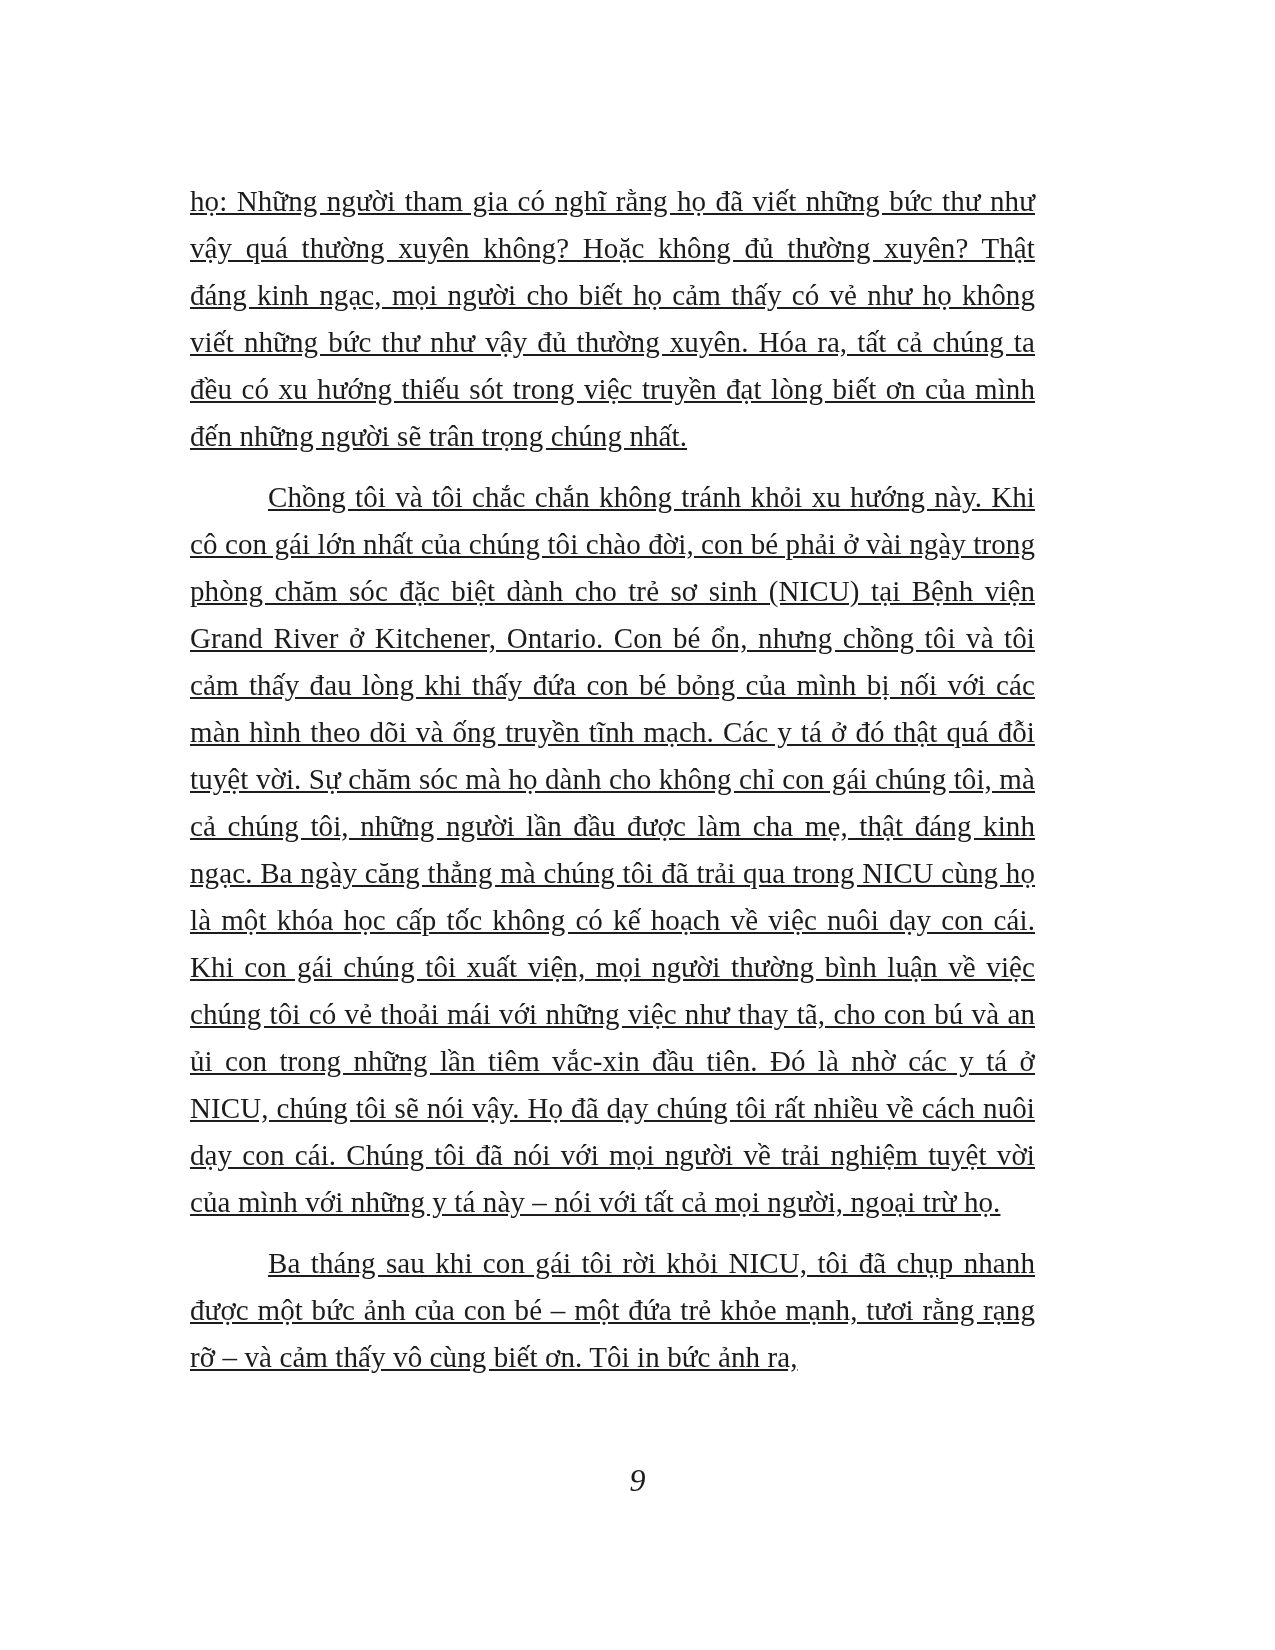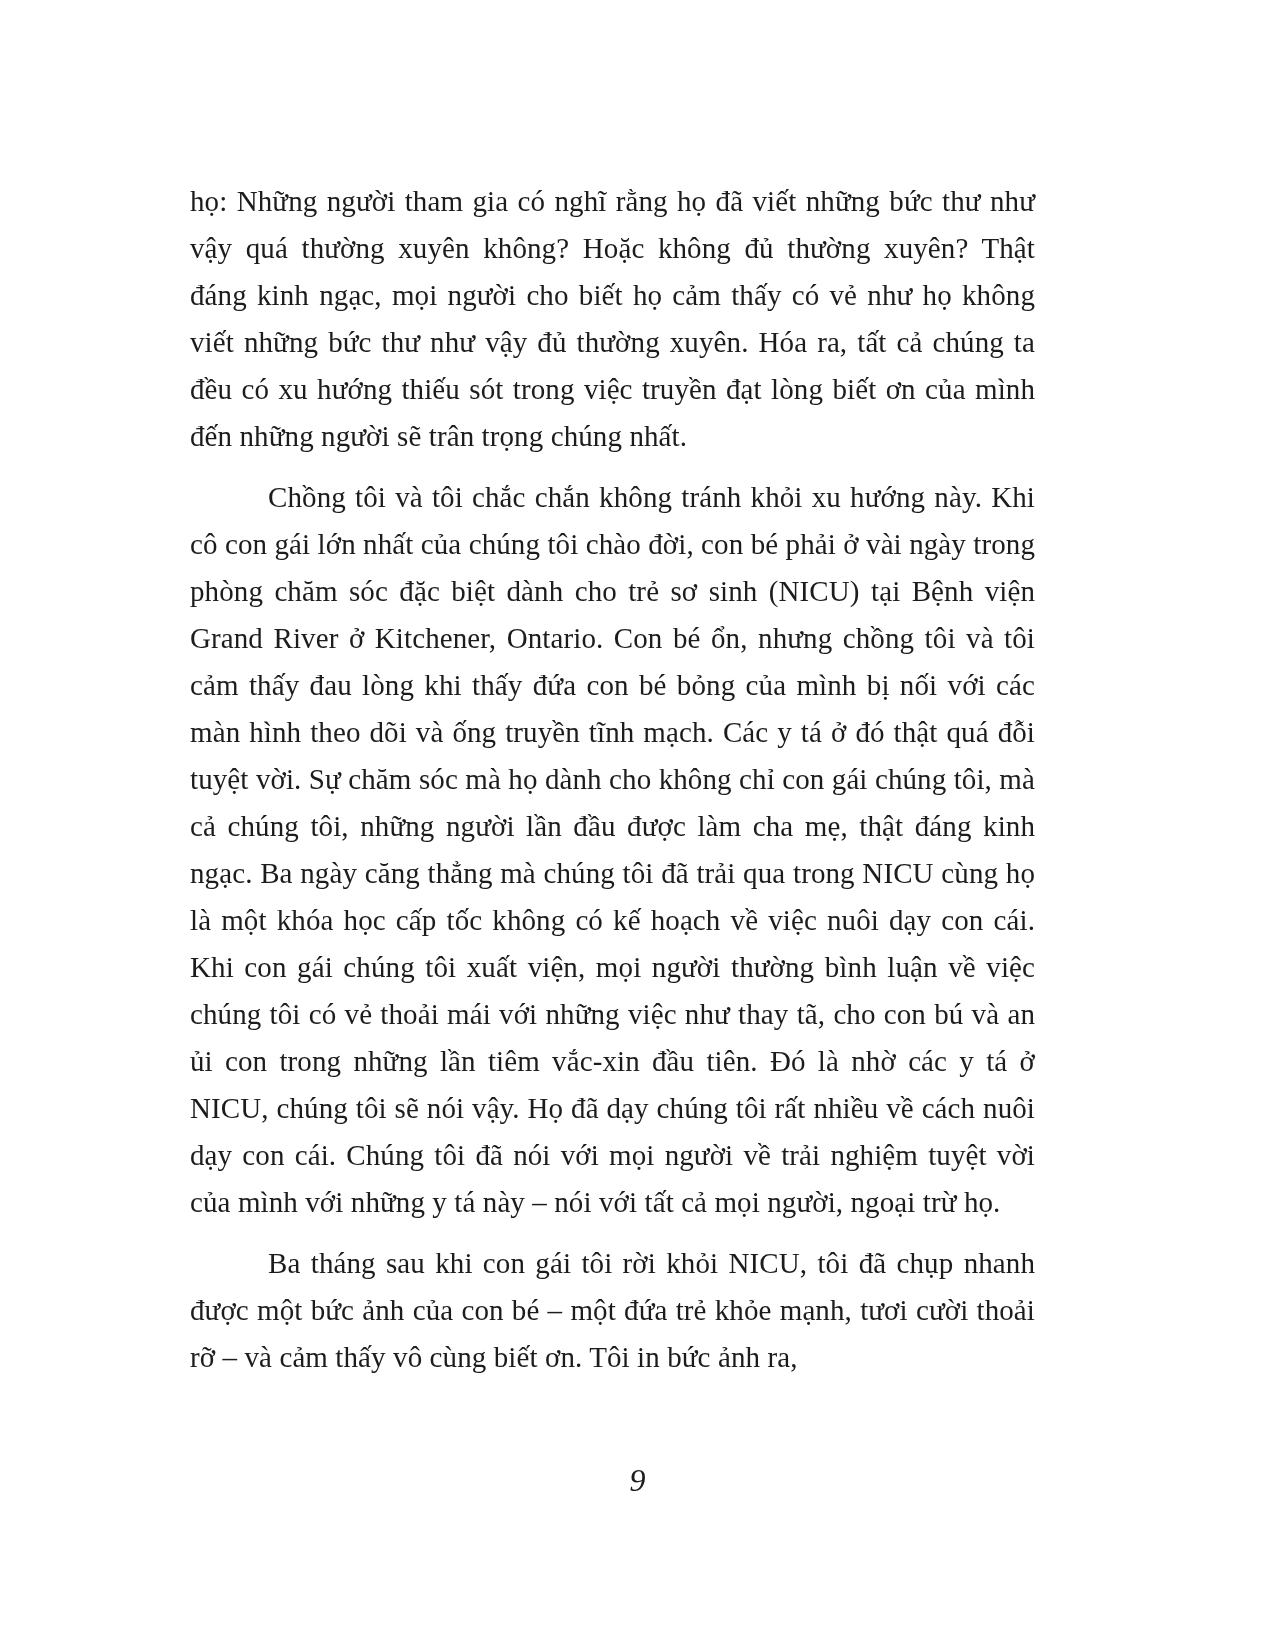--- a/index.html
+++ b/index.html
@@ -14,20 +14,21 @@
     background: #ffffff;
     font-family: "Liberation Serif", "DejaVu Serif", serif;
     color: #1c1c1c;
     overflow: hidden;
   }
   .text-block {
     position: absolute;
     top: 178px;
     left: 190px;
     width: 845px;
+    text-decoration: underline;
   }
   .para {
     margin: 0 0 14px 0;
     font-size: 29px;
     line-height: 47px;
     text-align: justify;
     text-justify: inter-word;
     letter-spacing: 0.1px;
   }
   .para.indented {
@@ -44,16 +45,16 @@
     color: #1c1c1c;
   }
 </style>
 </head>
 <body>
 
 <div class="page">
   <div class="text-block">
     <p class="para">họ: Những người tham gia có nghĩ rằng họ đã viết những bức thư như vậy quá thường xuyên không? Hoặc không đủ thường xuyên? Thật đáng kinh ngạc, mọi người cho biết họ cảm thấy có vẻ như họ không viết những bức thư như vậy đủ thường xuyên. Hóa ra, tất cả chúng ta đều có xu hướng thiếu sót trong việc truyền đạt lòng biết ơn của mình đến những người sẽ trân trọng chúng nhất.</p>
     <p class="para indented">Chồng tôi và tôi chắc chắn không tránh khỏi xu hướng này. Khi cô con gái lớn nhất của chúng tôi chào đời, con bé phải ở vài ngày trong phòng chăm sóc đặc biệt dành cho trẻ sơ sinh (NICU) tại Bệnh viện Grand River ở Kitchener, Ontario. Con bé ổn, nhưng chồng tôi và tôi cảm thấy đau lòng khi thấy đứa con bé bỏng của mình bị nối với các màn hình theo dõi và ống truyền tĩnh mạch. Các y tá ở đó thật quá đỗi tuyệt vời. Sự chăm sóc mà họ dành cho không chỉ con gái chúng tôi, mà cả chúng tôi, những người lần đầu được làm cha mẹ, thật đáng kinh ngạc. Ba ngày căng thẳng mà chúng tôi đã trải qua trong NICU cùng họ là một khóa học cấp tốc không có kế hoạch về việc nuôi dạy con cái. Khi con gái chúng tôi xuất viện, mọi người thường bình luận về việc chúng tôi có vẻ thoải mái với những việc như thay tã, cho con bú và an ủi con trong những lần tiêm vắc-xin đầu tiên. Đó là nhờ các y tá ở NICU, chúng tôi sẽ nói vậy. Họ đã dạy chúng tôi rất nhiều về cách nuôi dạy con cái. Chúng tôi đã nói với mọi người về trải nghiệm tuyệt vời của mình với những y tá này – nói với tất cả mọi người, ngoại trừ họ.</p>
-    <p class="para indented">Ba tháng sau khi con gái tôi rời khỏi NICU, tôi đã chụp nhanh được một bức ảnh của con bé – một đứa trẻ khỏe mạnh, tươi cười thoải rỡ – và cảm thấy vô cùng biết ơn. Tôi in bức ảnh ra,</p>
+    <p class="para indented">Ba tháng sau khi con gái tôi rời khỏi NICU, tôi đã chụp nhanh được một bức ảnh của con bé – một đứa trẻ khỏe mạnh, tươi rằng rạng rỡ – và cảm thấy vô cùng biết ơn. Tôi in bức ảnh ra,</p>
   </div>
   <div class="page-number">9</div>
 </div>
 
 </body></html>

